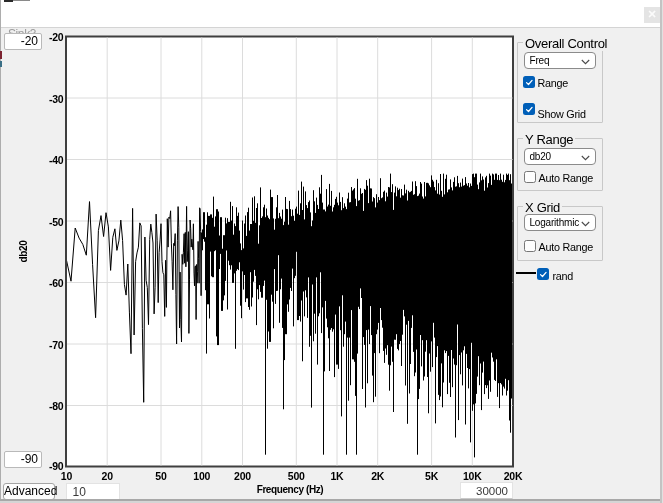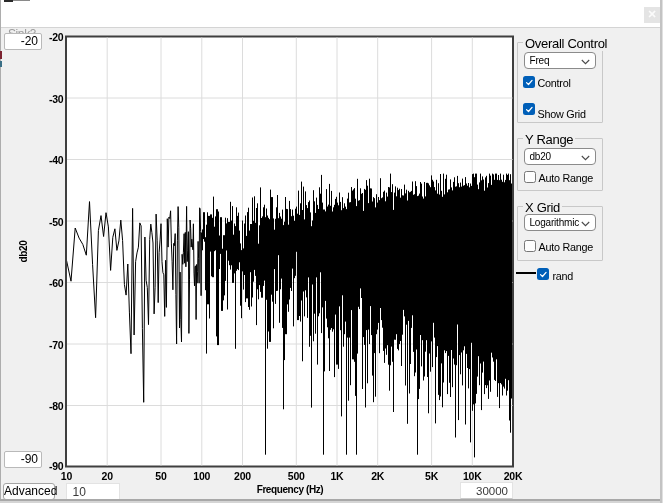--- a/index.html
+++ b/index.html
@@ -101,21 +101,21 @@
     <div class="gtitle">Overall Control</div>
   </div>
 <div class="combo" style="left:523.5px;top:52px;">Freq<svg class="chev" width="9" height="6" viewBox="0 0 9 6">
       <path d="M0.8 1 L4.5 4.7 L8.2 1" stroke="#4a4a4a" stroke-width="1.1" fill="none"></path>
     </svg></div>
 <div class="cb on" style="left:523px;top:76px;">
     <svg width="8.5" height="8.5" viewBox="0 0 10 10" style="display:block">
       <path d="M1.8 5.4 L4.1 7.6 L8.3 2.8" stroke="#fff" stroke-width="1.5" fill="none" stroke-linecap="round" stroke-linejoin="round"></path>
     </svg>
   </div>
-<div class="cblabel" style="left:537.5px;top:77px;">Control</div>
+<div class="cblabel" style="left:537.5px;top:77px;">Range</div>
 <div class="cb on" style="left:523px;top:103px;">
     <svg width="8.5" height="8.5" viewBox="0 0 10 10" style="display:block">
       <path d="M1.8 5.4 L4.1 7.6 L8.3 2.8" stroke="#fff" stroke-width="1.5" fill="none" stroke-linecap="round" stroke-linejoin="round"></path>
     </svg>
   </div>
 <div class="cblabel" style="left:537.5px;top:108px;">Show Grid</div>
 
 <div class="group" style="top:138px;height:53px;">
     <div class="gtitle">Y Range</div>
   </div>

